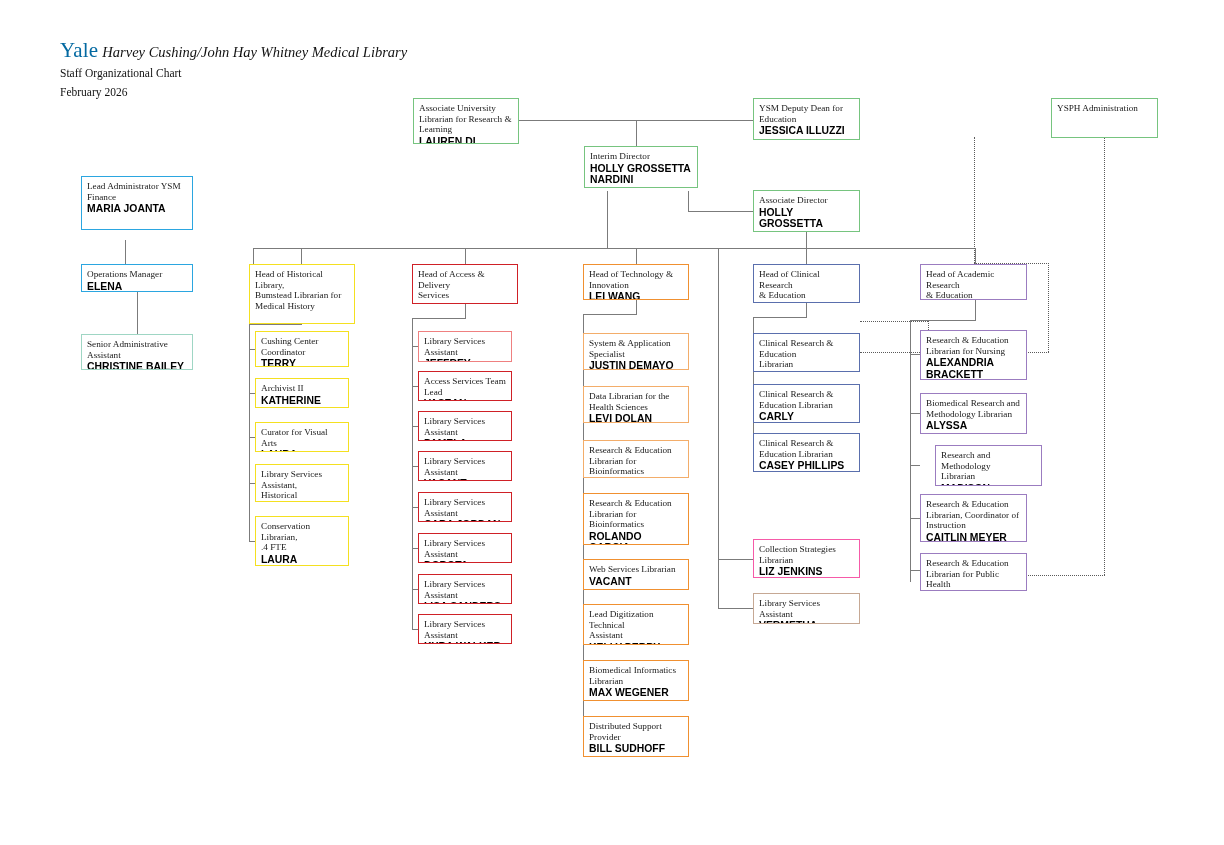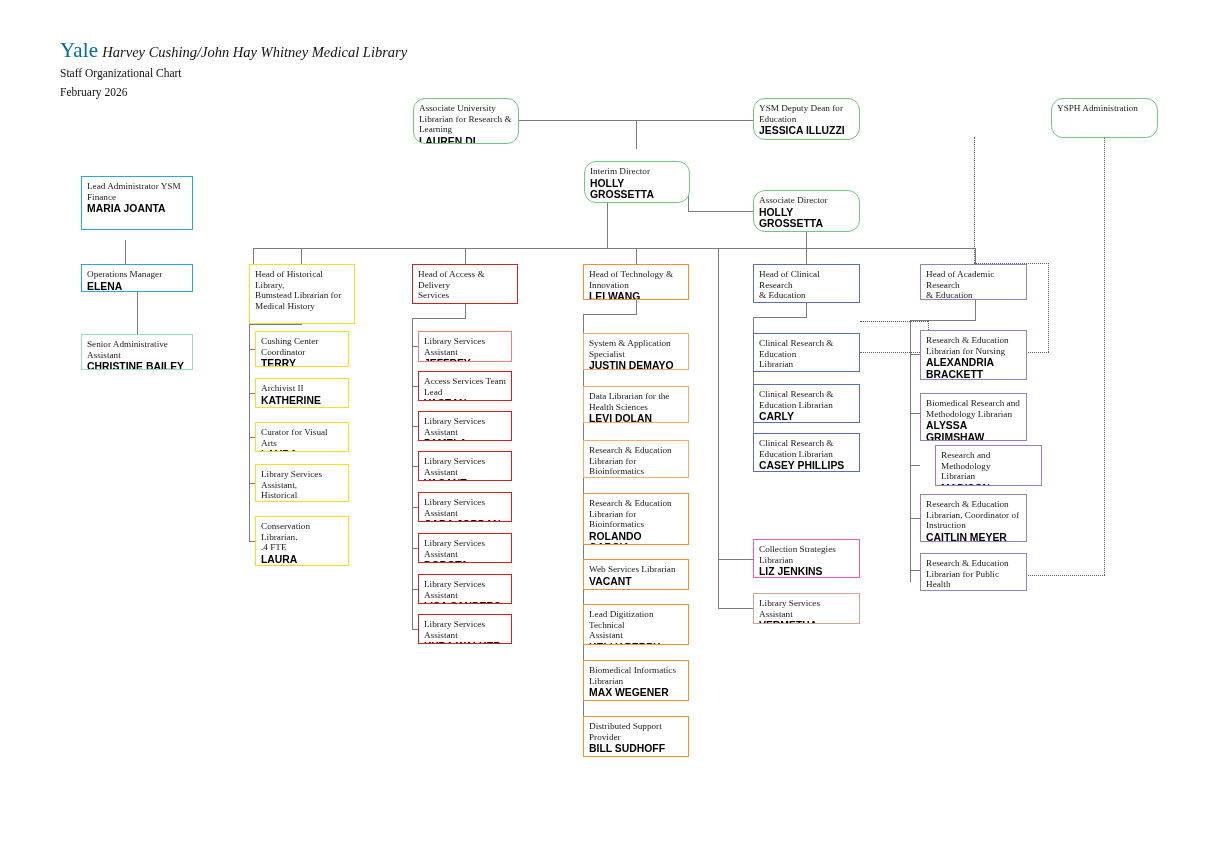--- a/index.html
+++ b/index.html
@@ -25,21 +25,21 @@
   .dot-v{position:absolute;width:0;border-left:1px dotted #5a5a5a;}
 
   
   .bx{position:absolute;box-sizing:border-box;background:#fff;
       border:1.6px solid #888;padding:4px 5px 3px 5px;overflow:hidden;}
   .bx .t{font-family:"Liberation Serif",serif;font-size:9.2px;line-height:10.6px;color:#1a1a1a;
          white-space:pre-line;}
   .bx .n{font-family:"Liberation Sans",sans-serif;font-size:10.4px;font-weight:bold;
          line-height:11.6px;color:#000;white-space:pre-line;margin-top:1px;}
 
-  .c-green{border-color:#76c47f;border-radius:12px;}
+  .c-green{border-color:#76c47f;}
   .c-blue{border-color:#2ba6e0;}
   .c-teal{border-color:#9fd6c4;}
   .c-yellow{border-color:#f4e020;}
   .c-red{border-color:#cf2026;}
   .c-redl{border-color:#ef8080;}
   .c-orange{border-color:#f09030;}
   .c-orangel{border-color:#f3ad6a;}
   .c-navy{border-color:#5a6fad;}
   .c-purple{border-color:#9b7cc0;}
   .c-pink{border-color:#f65aa8;}
@@ -156,21 +156,21 @@
 Education</div>
     <div class="n">JESSICA ILLUZZI</div>
   </div>
 
 
   <div class="bx c-green" style="left:1051px;top:98px;width:107px;height:40px;">
     <div class="t">YSPH Administration</div>
     <div class="n"></div>
   </div>
 
-  <div class="bx c-green" style="left:584px;top:161px;width:106px;height:42px;">
+  <div class="bx c-green" style="left:584px;top:146px;width:114px;height:42px;">
     <div class="t">Interim Director</div>
     <div class="n">HOLLY GROSSETTA
 NARDINI</div>
   </div>
 
   <div class="bx c-green" style="left:753px;top:190px;width:107px;height:42px;">
     <div class="t">Associate Director</div>
     <div class="n">HOLLY GROSSETTA
 NARDINI</div>
   </div>
@@ -369,21 +369,21 @@
 
   </div>
 
   <div class="bx c-purple" style="left:920px;top:330px;width:107px;height:50px;">
     <div class="t">Research &amp; Education
 Librarian for Nursing</div>
     <div class="n">ALEXANDRIA
 BRACKETT</div>
   </div>
 
-  <div class="bx c-purple" style="left:920px;top:393px;width:107px;height:48px;">
+  <div class="bx c-purple" style="left:920px;top:393px;width:107px;height:41px;">
     <div class="t">Biomedical Research and
 Methodology Librarian</div>
     <div class="n">ALYSSA GRIMSHAW</div>
   </div>
 
   <div class="bx c-purple" style="left:920px;top:445px;width:107px;height:41px;margin-left:15px;">
     <div class="t">Research and Methodology
 Librarian</div>
     <div class="n">MADISON JURGENS</div>
   </div>

